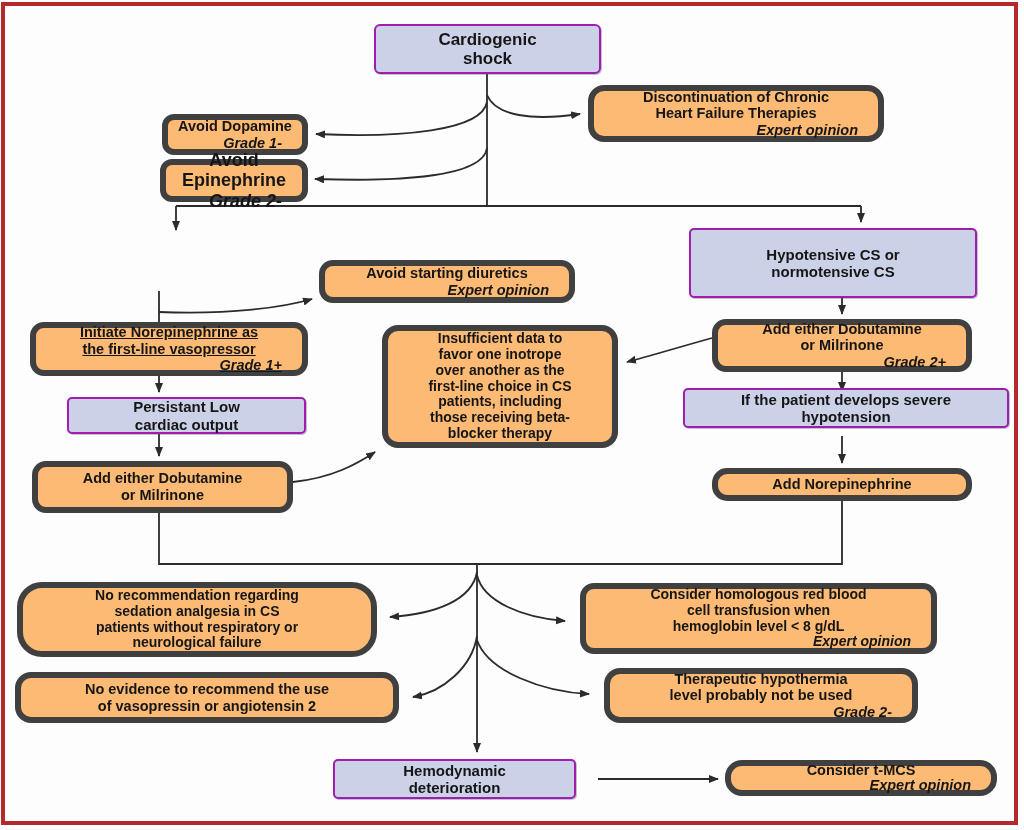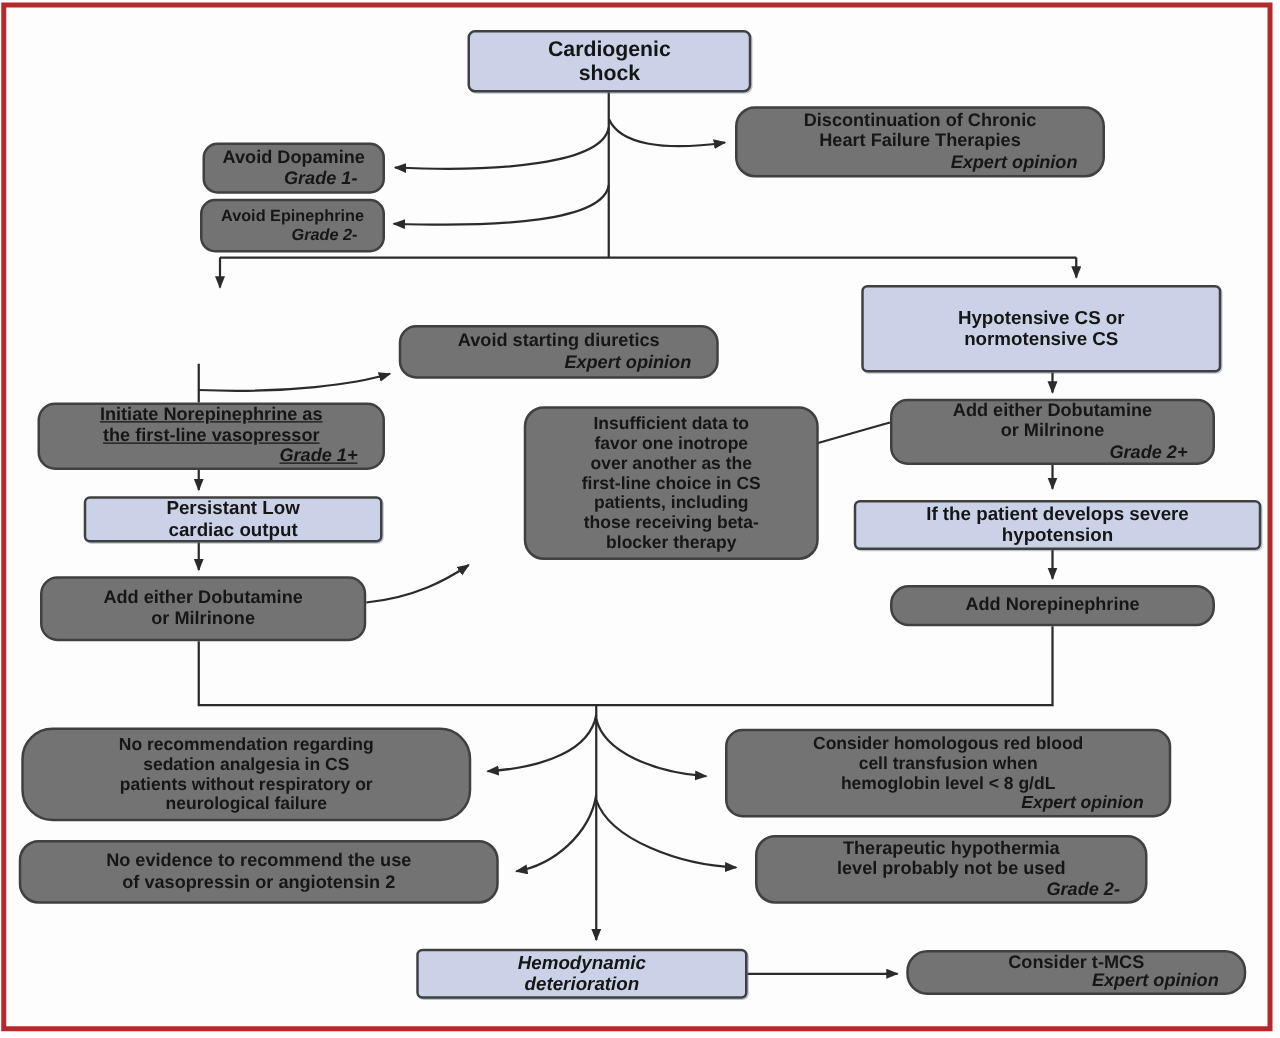--- a/index.html
+++ b/index.html
@@ -11,23 +11,23 @@
     position:absolute;left:1px;top:2px;width:1017px;height:823px;
     border:4px solid #b3292c;box-sizing:border-box;pointer-events:none;
   }
   svg.wires{position:absolute;left:0;top:0;pointer-events:none;}
   .node{
     position:absolute;box-sizing:border-box;display:flex;flex-direction:column;
     justify-content:center;color:#161616;
   }
   .node .txt{white-space:pre-line;text-align:center;line-height:1.14;}
   .node .note{font-style:italic;text-align:right;padding-right:20px;line-height:1.14;}
-  .white{background:#737373;border:2px solid #404040;font-weight:600;}
+  .white{background:#fdba74;border:6px solid #404040;font-weight:600;}
   .blue{
-    background:#cbd2e8;border:2px solid #404040;border-radius:5px;font-weight:700;
+    background:#cbd2e8;border:2px solid #a21caf;border-radius:5px;font-weight:700;
     box-shadow:1px 1px 0 rgba(70,85,120,.35);
   }
 </style>
 </head>
 <body>
 
 <div class="stage">
 
   <svg class="wires" width="1024" height="830" viewBox="0 0 1024 830">
     <defs>
@@ -71,21 +71,21 @@
     <div class="txt">Discontinuation of Chronic
 Heart Failure Therapies</div>
     <div class="note">Expert opinion</div>
   </div>
 
   <div class="node white" style="left:162px;top:114px;width:146px;height:41px;font-size:14.5px;border-radius:12px;">
     <div class="txt">Avoid Dopamine</div>
     <div class="note">Grade 1-</div>
   </div>
 
-  <div class="node white" style="left:160px;top:159px;width:148px;height:43px;font-size:13px;border-radius:12px;">
+  <div class="node white" style="left:160px;top:159px;width:148px;height:43px;font-size:18px;border-radius:12px;">
     <div class="txt">Avoid Epinephrine</div>
     <div class="note">Grade 2-</div>
   </div>
 
 
   <div class="node blue" style="left:689px;top:228px;width:288px;height:70px;font-size:15px;">
     <div class="txt">Hypotensive CS or
 normotensive CS</div>
   </div>
 
@@ -98,42 +98,42 @@
     <div class="txt">Initiate Norepinephrine as
 the first-line vasopressor</div>
     <div class="note">Grade 1+</div>
   </div>
 
   <div class="node blue" style="left:38px;top:397px;width:239px;height:37px;font-size:15px;margin-left:29px;">
     <div class="txt">Persistant Low
 cardiac output</div>
   </div>
 
-  <div class="node white" style="left:382px;top:325px;width:236px;height:123px;font-size:14px;border-radius:16px;margin-left:37px;">
+  <div class="node white" style="left:382px;top:325px;width:236px;height:123px;font-size:14px;border-radius:16px;">
     <div class="txt">Insufficient data to
 favor one inotrope
 over another as the
 first-line choice in CS
 patients, including
 those receiving beta-
 blocker therapy</div>
   </div>
 
   <div class="node white" style="left:32px;top:461px;width:261px;height:52px;font-size:14.5px;border-radius:14px;">
     <div class="txt">Add either Dobutamine
 or Milrinone</div>
   </div>
 
   <div class="node white" style="left:712px;top:319px;width:260px;height:53px;font-size:14.5px;border-radius:14px;">
     <div class="txt">Add either Dobutamine
 or Milrinone</div>
     <div class="note">Grade 2+</div>
   </div>
 
-  <div class="node blue" style="left:683px;top:400px;width:326px;height:40px;font-size:15px;">
+  <div class="node blue" style="left:683px;top:388px;width:326px;height:40px;font-size:15px;">
     <div class="txt">If the patient develops severe
 hypotension</div>
   </div>
 
   <div class="node white" style="left:712px;top:468px;width:260px;height:33px;font-size:14.5px;border-radius:15px;">
     <div class="txt">Add Norepinephrine</div>
   </div>
 
   <div class="node white" style="left:17px;top:582px;width:360px;height:75px;font-size:14px;border-radius:25px;">
     <div class="txt">No recommendation regarding
@@ -153,21 +153,21 @@
     <div class="txt">No evidence to recommend the use
 of vasopressin or angiotensin 2</div>
   </div>
 
   <div class="node white" style="left:604px;top:668px;width:314px;height:55px;font-size:14.5px;border-radius:16px;">
     <div class="txt">Therapeutic hypothermia
 level probably not be used</div>
     <div class="note">Grade 2-</div>
   </div>
 
-  <div class="node blue" style="left:333px;top:759px;width:265px;height:40px;font-size:15px;font-style:italic;">
+  <div class="node blue" style="left:333px;top:759px;width:243px;height:40px;font-size:15px;">
     <div class="txt">Hemodynamic
 deterioration</div>
   </div>
 
   <div class="node white" style="left:725px;top:760px;width:272px;height:36px;font-size:14.5px;border-radius:17px;">
     <div class="txt">Consider t-MCS</div>
     <div class="note" style="margin-top:-2px;">Expert opinion</div>
   </div>
 
   <div class="frame"></div>

